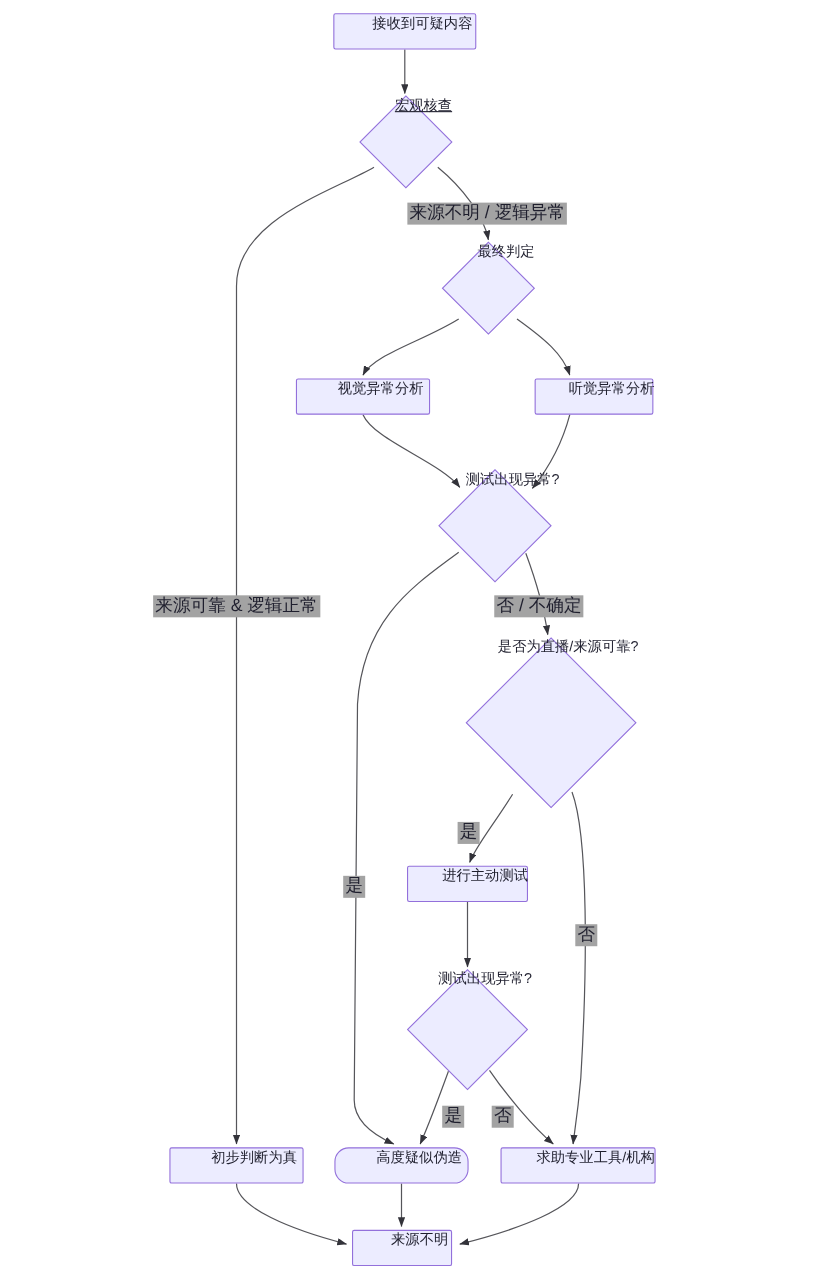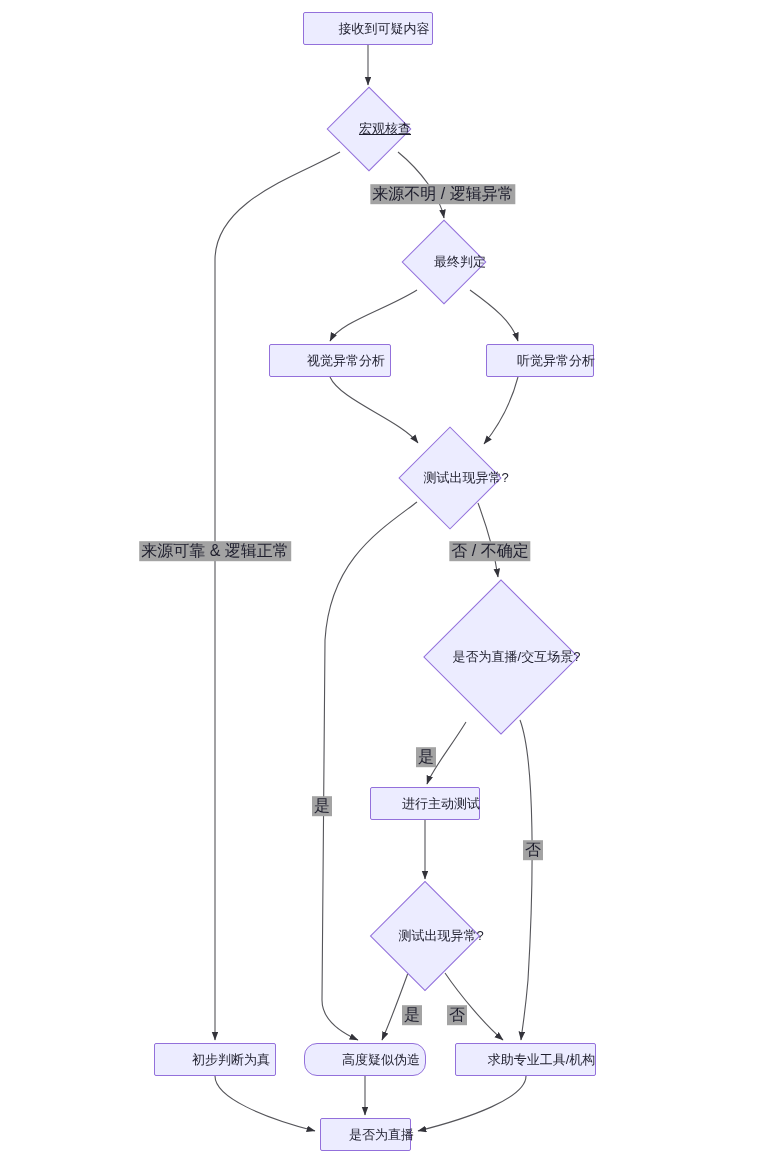--- a/index.html
+++ b/index.html
@@ -22,21 +22,20 @@
     position: absolute;
     left: 0;
     top: 0;
     width: 760px;
     height: 1163px;
   }
   .node {
     position: absolute;
     box-sizing: border-box;
     display: flex;
-    align-items: center;
     justify-content: center;
     color: #1f1f2e;
     font-size: 13px;
     line-height: 1.2;
     white-space: nowrap;
     z-index: 3;
     padding-left: 32px;
   }
   .node.rect {
     background: #ececff;
@@ -119,40 +118,40 @@
       </div>
       <div class="node rect" style="left: 458px; top: 344px; width: 108px; height: 33px; margin-left: 28px;">
         <span>听觉异常分析</span>
       </div>
       <div class="node diamond" style="left: 396px; top: 428px; width: 108px; height: 100px;">
         <span class="dshape" style="width: 71px; height: 71px;"></span>
         <span class="dlabel">测试出现异常?</span>
       </div>
       <div class="node diamond" style="left: 424px; top: 580px; width: 153px; height: 153px;">
         <span class="dshape" style="width: 108px; height: 108px;"></span>
-        <span class="dlabel">是否为直播/交互场景?</span>
+        <span class="dlabel">是否为直播/来源可靠?</span>
       </div>
       <div class="node rect" style="left: 370px; top: 787px; width: 110px; height: 33px;">
         <span>进行主动测试</span>
       </div>
       <div class="node diamond" style="left: 371px; top: 882px; width: 108px; height: 108px;">
         <span class="dshape" style="width: 76px; height: 76px;"></span>
         <span class="dlabel">测试出现异常?</span>
       </div>
       <div class="node rect" style="left: 154px; top: 1043px; width: 122px; height: 33px;">
         <span>初步判断为真</span>
       </div>
       <div class="node rect" style="left: 304px; top: 1043px; width: 122px; height: 33px; border-radius: 13px;">
         <span>高度疑似伪造</span>
       </div>
       <div class="node rect" style="left: 455px; top: 1043px; width: 141px; height: 33px;">
         <span>求助专业工具/机构</span>
       </div>
       <div class="node rect" style="left: 320px; top: 1118px; width: 91px; height: 33px;">
-        <span>是否为直播</span>
+        <span>来源不明</span>
       </div>
     </div>
   <div id="label-layer">
       <div class="edge-label" style="left: 443px; top: 194px;">来源不明 / 逻辑异常</div>
       <div class="edge-label" style="left: 215px; top: 551px;">来源可靠 &amp; 逻辑正常</div>
       <div class="edge-label" style="left: 490px; top: 551px;">否 / 不确定</div>
       <div class="edge-label" style="left: 426px; top: 757px;">是</div>
       <div class="edge-label" style="left: 322px; top: 806px;">是</div>
       <div class="edge-label" style="left: 533px; top: 850px;">否</div>
       <div class="edge-label" style="left: 412px; top: 1015px;">是</div>

